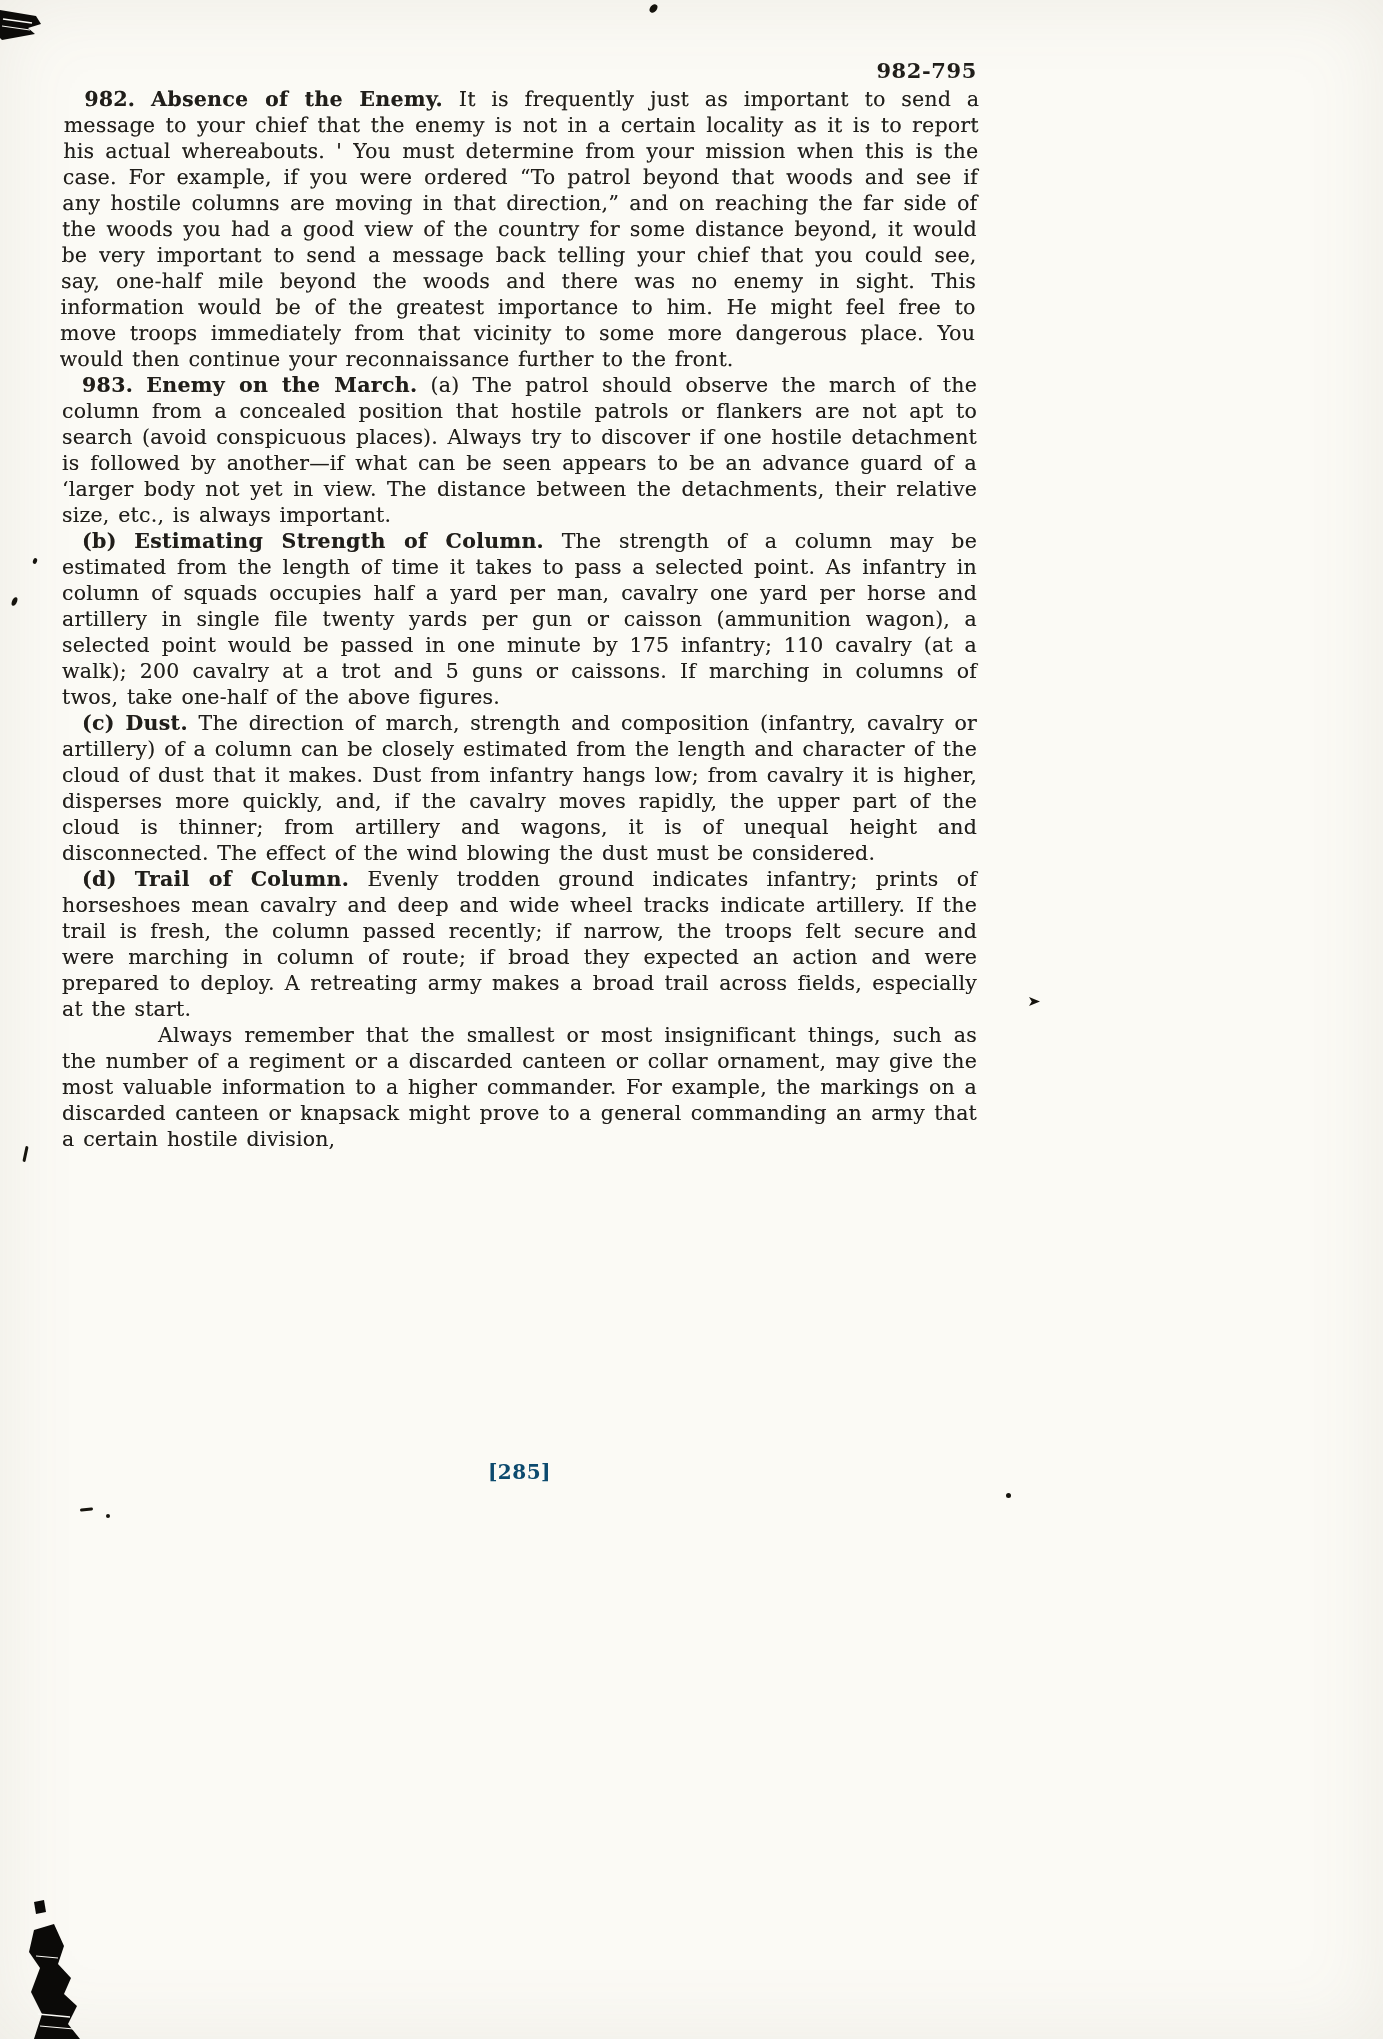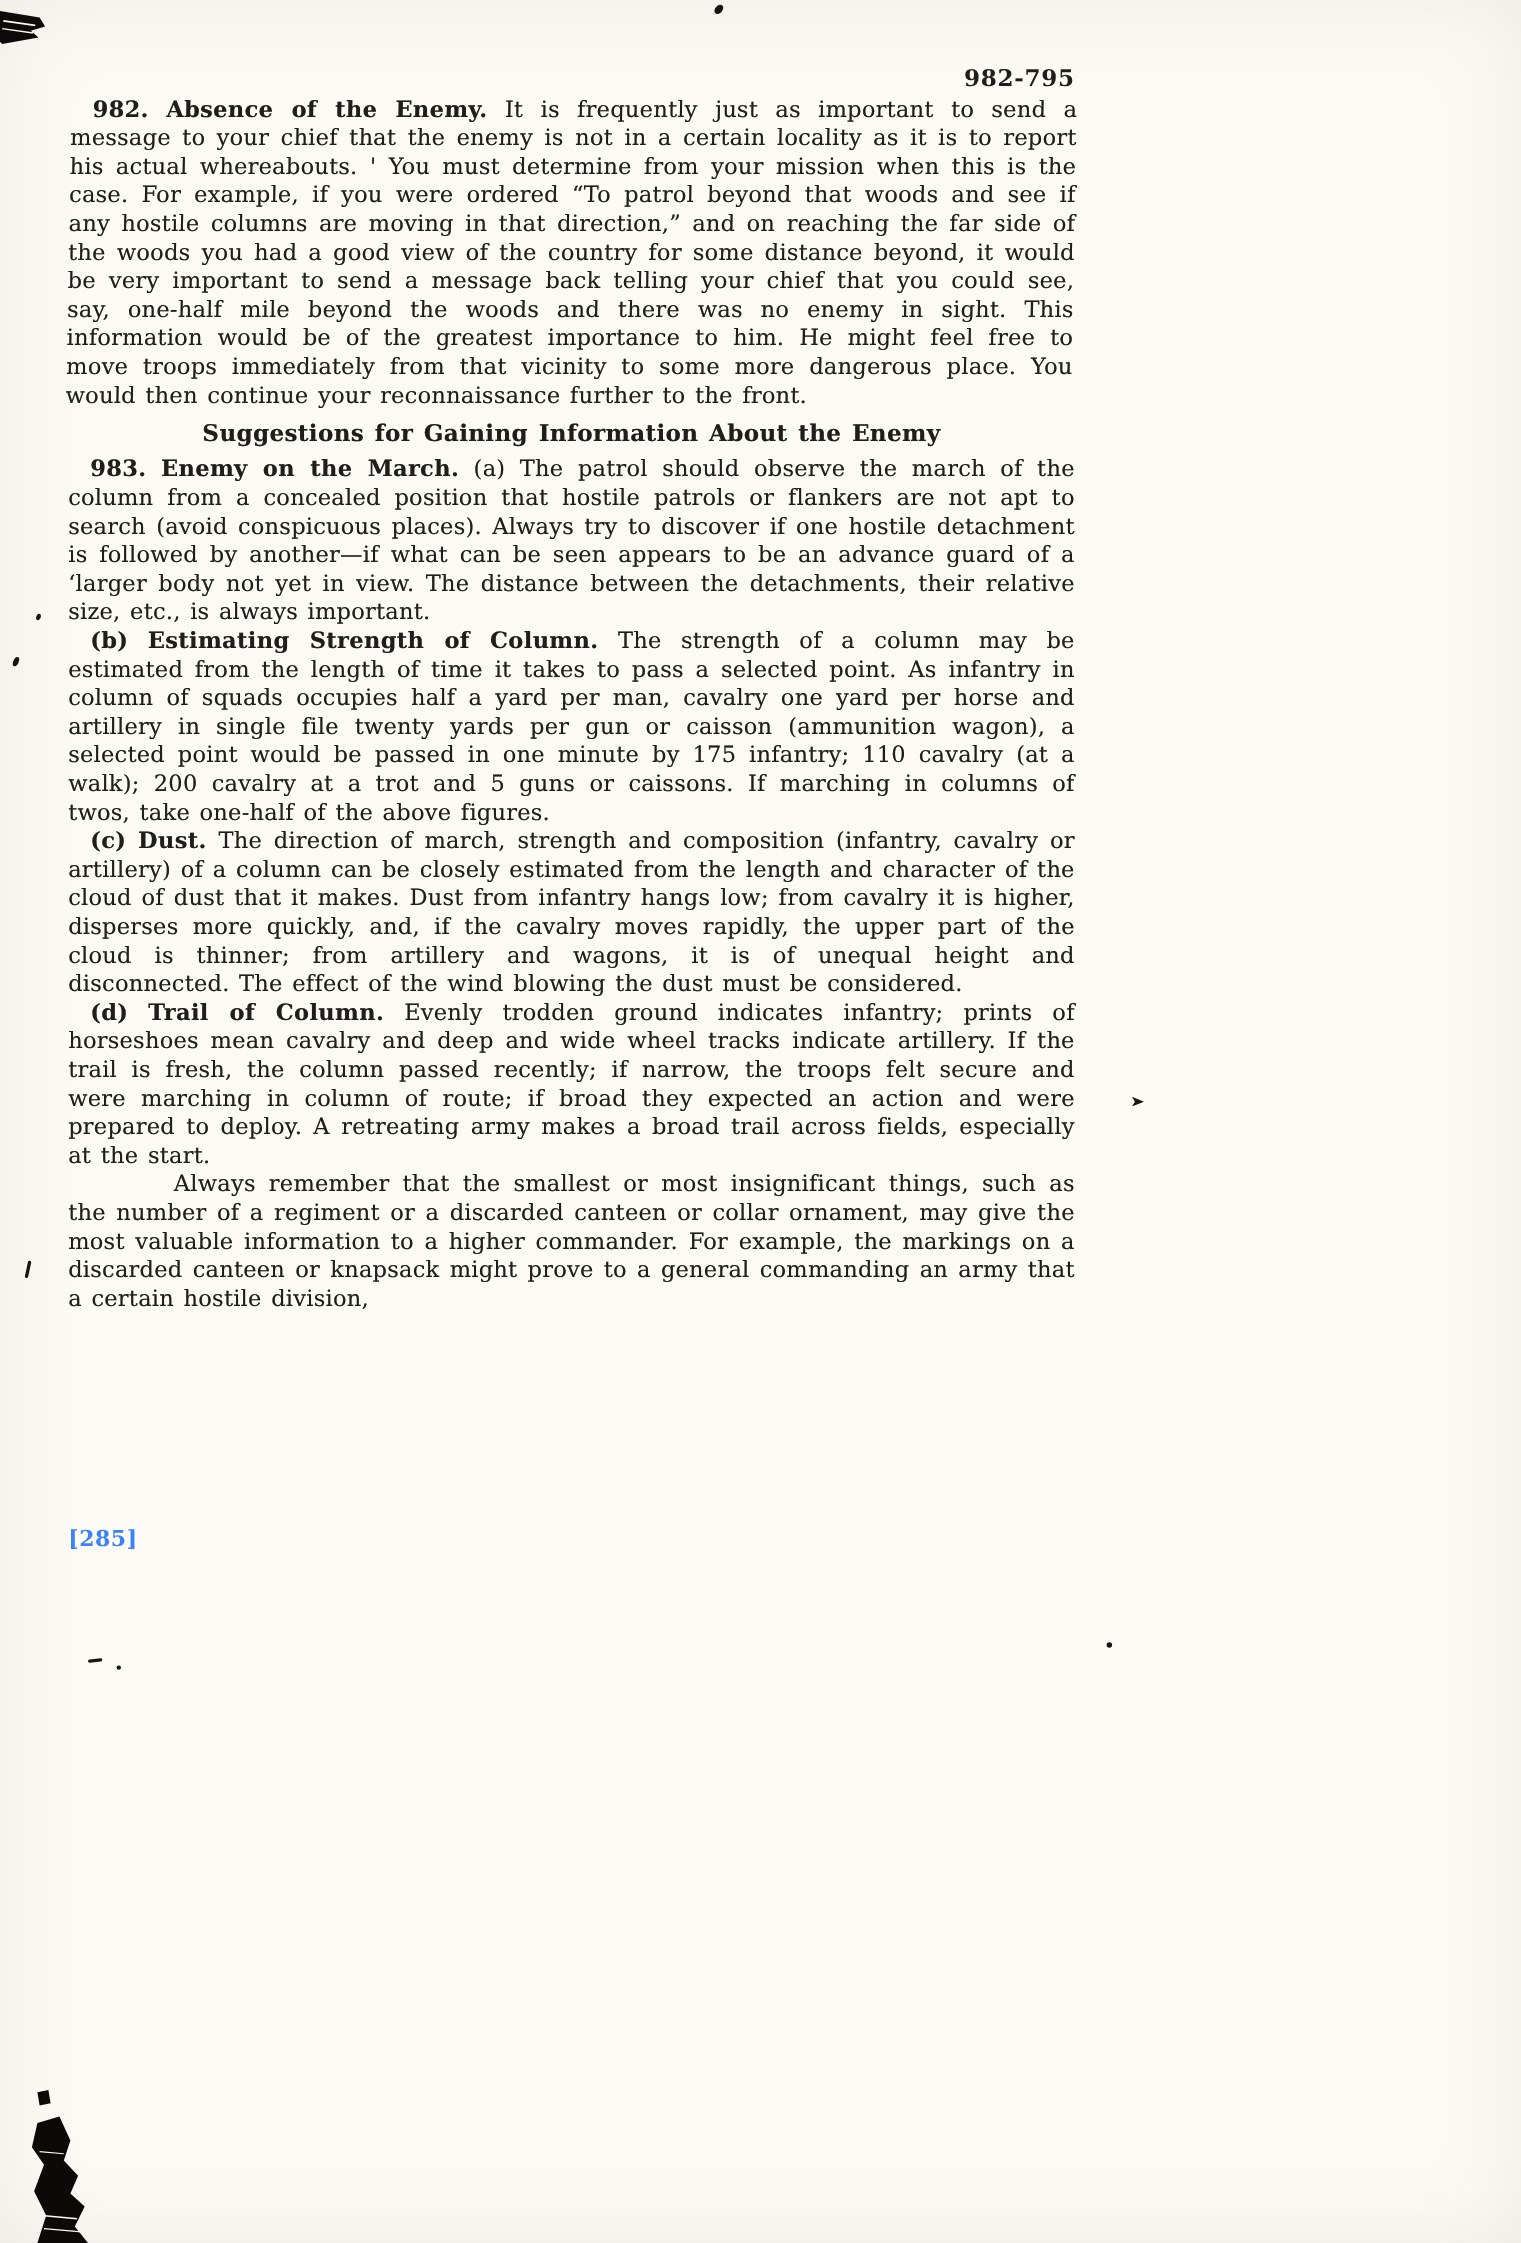--- a/index.html
+++ b/index.html
@@ -31,23 +31,23 @@
   .skewed-light { transform: skewX(-0.6deg); }
 
   .lead { font-weight:bold; letter-spacing:.3px; }
 
   .section-heading {
     font-size:21px; font-weight:bold; text-align:center;
     margin:9px 0 6px 0; text-indent:0; letter-spacing:.3px;
   }
 
   .footer-num {
-    position:absolute; top:1386px; left:62px; width:915px;
-    font-size:20px; font-weight:bold;
-    letter-spacing:.5px; color:#3b82f6;
+    position:absolute; top:1460px; left:62px; width:915px;
+    text-align:center; font-size:20px; font-weight:bold;
+    letter-spacing:.5px; color:#0c4a6e;
   }
 
   .artifact-svg { position:absolute; }
   .corner-svg { left:0; top:2px; }
   .blob-svg { left:18px; top:1896px; }
 
   .speck { position:absolute; background:#16140e; }
   .sp-top-comma   { left:650px; top:4px;    width:7px;  height:9px;  border-radius:60% 40% 60% 40%; transform:rotate(22deg); }
   .sp-right-arrow { left:1029px; top:997px; width:11px; height:9px;  clip-path:polygon(0 0,100% 50%,0 100%,25% 50%); }
   .sp-right-dot   { left:1006px; top:1493px; width:5px; height:5px;  border-radius:50%; }
@@ -68,21 +68,20 @@
     <line x1="2" y1="24" x2="30" y2="28" stroke="#fbfaf5" stroke-width="1.2"></line>
   </svg>
 
   <div class="header-num">982-795</div>
 
   <div class="text-col">
 
 
     <p class="par skewed"><b class="lead">982.</b> <b class="lead">Absence of the Enemy.</b> <span>It is frequently just as important to send a message to your chief that the enemy is not in a certain locality as it is to report his actual whereabouts. ' You must determine from your mission when this is the case. For example, if you were ordered “To patrol beyond that woods and see if any hostile columns are moving in that direction,” and on reaching the far side of the woods you had a good view of the country for some distance beyond, it would be very important to send a message back telling your chief that you could see, say, one-half mile beyond the woods and there was no enemy in sight. This information would be of the greatest importance to him. He might feel free to move troops immediately from that vicinity to some more dangerous place. You would then continue your reconnaissance further to the front.</span></p>
 
-    <h2 class="section-heading">Suggestions for Gaining Information About the Enemy</h2>
 
     <p class="par"><b class="lead">983.</b> <b class="lead">Enemy on the March.</b> <span>(a) The patrol should observe the march of the column from a concealed position that hostile patrols or flankers are not apt to search (avoid conspicuous places). Always try to discover if one hostile detachment is followed by another—if what can be seen appears to be an advance guard of a ‘larger body not yet in view. The distance between the detachments, their relative size, etc., is always important.</span></p>
 
     <p class="par"><b class="lead">(b)</b> <b class="lead">Estimating Strength of Column.</b> <span>The strength of a column may be estimated from the length of time it takes to pass a selected point. As infantry in column of squads occupies half a yard per man, cavalry one yard per horse and artillery in single file twenty yards per gun or caisson (ammunition wagon), a selected point would be passed in one minute by 175 infantry; 110 cavalry (at a walk); 200 cavalry at a trot and 5 guns or caissons. If marching in columns of twos, take one-half of the above figures.</span></p>
 
     <p class="par"><b class="lead">(c)</b> <b class="lead">Dust.</b> <span>The direction of march, strength and composition (infantry, cavalry or artillery) of a column can be closely estimated from the length and character of the cloud of dust that it makes. Dust from infantry hangs low; from cavalry it is higher, disperses more quickly, and, if the cavalry moves rapidly, the upper part of the cloud is thinner; from artillery and wagons, it is of unequal height and disconnected. The effect of the wind blowing the dust must be considered.</span></p>
 
     <p class="par"><b class="lead">(d)</b> <b class="lead">Trail of Column.</b> <span>Evenly trodden ground indicates infantry; prints of horseshoes mean cavalry and deep and wide wheel tracks indicate artillery. If the trail is fresh, the column passed recently; if narrow, the troops felt secure and were marching in column of route; if broad they expected an action and were prepared to deploy. A retreating army makes a broad trail across fields, especially at the start.</span></p>
 
     <p class="par indent-deep"><span>Always remember that the smallest or most insignificant things, such as the number of a regiment or a discarded canteen or collar ornament, may give the most valuable information to a higher commander. For example, the markings on a discarded canteen or knapsack might prove to a general commanding an army that a certain hostile division,</span></p>

